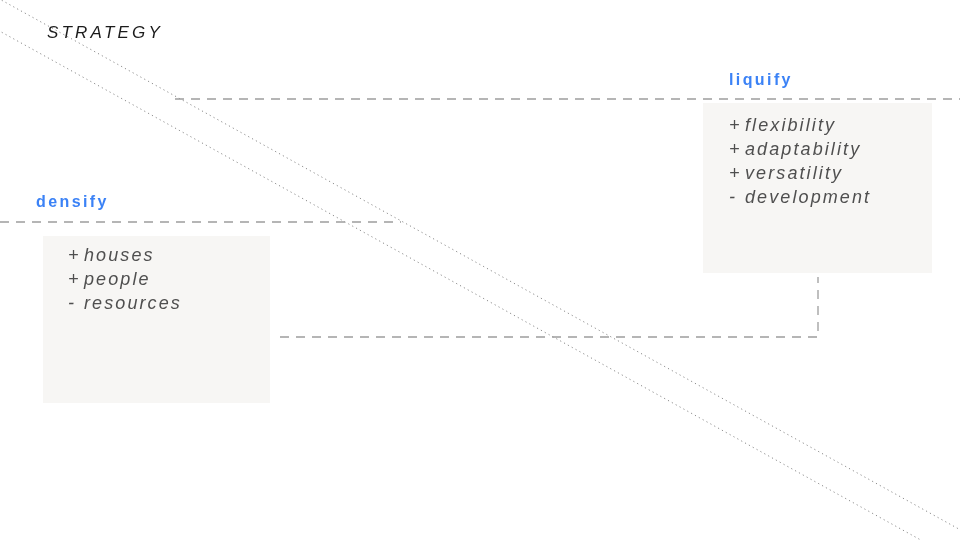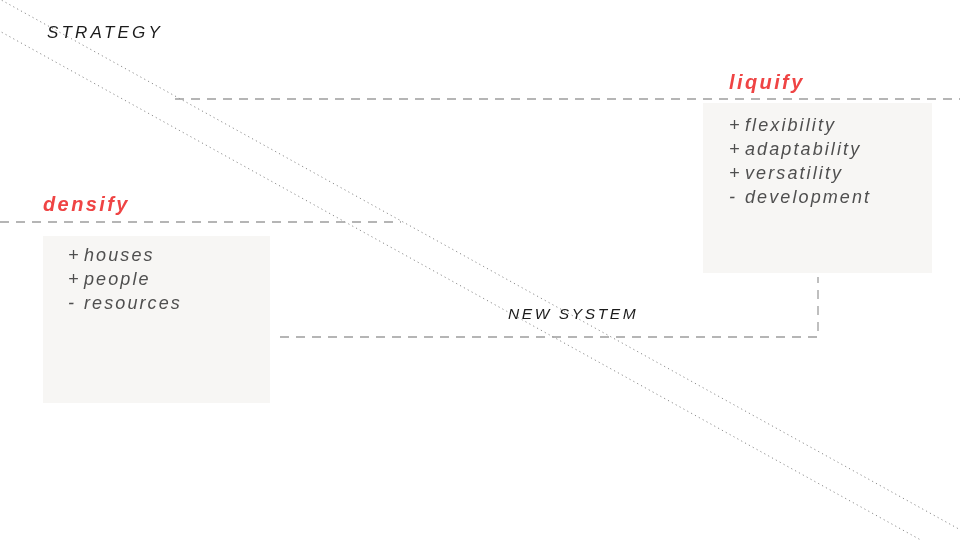--- a/index.html
+++ b/index.html
@@ -48,25 +48,24 @@
     font-size: 15.5px;
     letter-spacing: 2.6px;
     color: #1b1b1b;
     white-space: nowrap;
   }
 
   
   .group { position: absolute; }
   .group-title {
     position: absolute;
-    font-style: italic;
     font-weight: 700;
-    font-size: 20px;
+    font-size: 16px;
     letter-spacing: 2.4px;
-    color: #ef4444;
+    color: #3b82f6;
     white-space: nowrap;
   }
   .group-box {
     position: absolute;
     background: #f7f6f4;
     box-sizing: border-box;
   }
   .group-list {
     position: absolute;
     list-style: none;
@@ -82,21 +81,21 @@
     white-space: nowrap;
   }
   .sign {
     display: inline-block;
     width: 16px;
     letter-spacing: 0;
     color: #4f4f4f;
   }
 
   
-  #group-densify .group-title { left: 43px; top: 193px; }
+  #group-densify .group-title { left: 36px; top: 193px; }
   #group-densify .group-box   { left: 43px; top: 236px; width: 227px; height: 167px; }
   #group-densify .group-list  { left: 68px; top: 243px; }
 
   
   #group-liquify .group-title { left: 729px; top: 71px; }
   #group-liquify .group-box   { left: 703px; top: 103px; width: 229px; height: 170px; }
   #group-liquify .group-list  { left: 729px; top: 113px; }
 </style>
 </head>
 <body>
@@ -111,21 +110,20 @@
     <line x1="175" y1="99" x2="960" y2="99" stroke="#9d9d9d" stroke-width="1.3" stroke-dasharray="9 7" fill="none"></line>
 
     <line x1="0" y1="222" x2="401" y2="222" stroke="#9d9d9d" stroke-width="1.3" stroke-dasharray="9 7" fill="none"></line>
 
     <path d="M280,337 L818,337 L818,277" stroke="#9d9d9d" stroke-width="1.3" stroke-dasharray="9 7" fill="none"></path>
   </svg>
 
   <div class="axis-label" id="label-strategy">STRATEGY</div>
 
 
-  <div id="label-newsystem">NEW SYSTEM</div>
 
   <div class="group" id="group-densify">
     <div class="group-title">densify</div>
     <div class="group-box"></div>
     <ul class="group-list">
       <li><span class="sign">+</span><span>houses</span></li>
       <li><span class="sign">+</span><span>people</span></li>
       <li><span class="sign">-</span><span>resources</span></li>
     </ul>
   </div>

